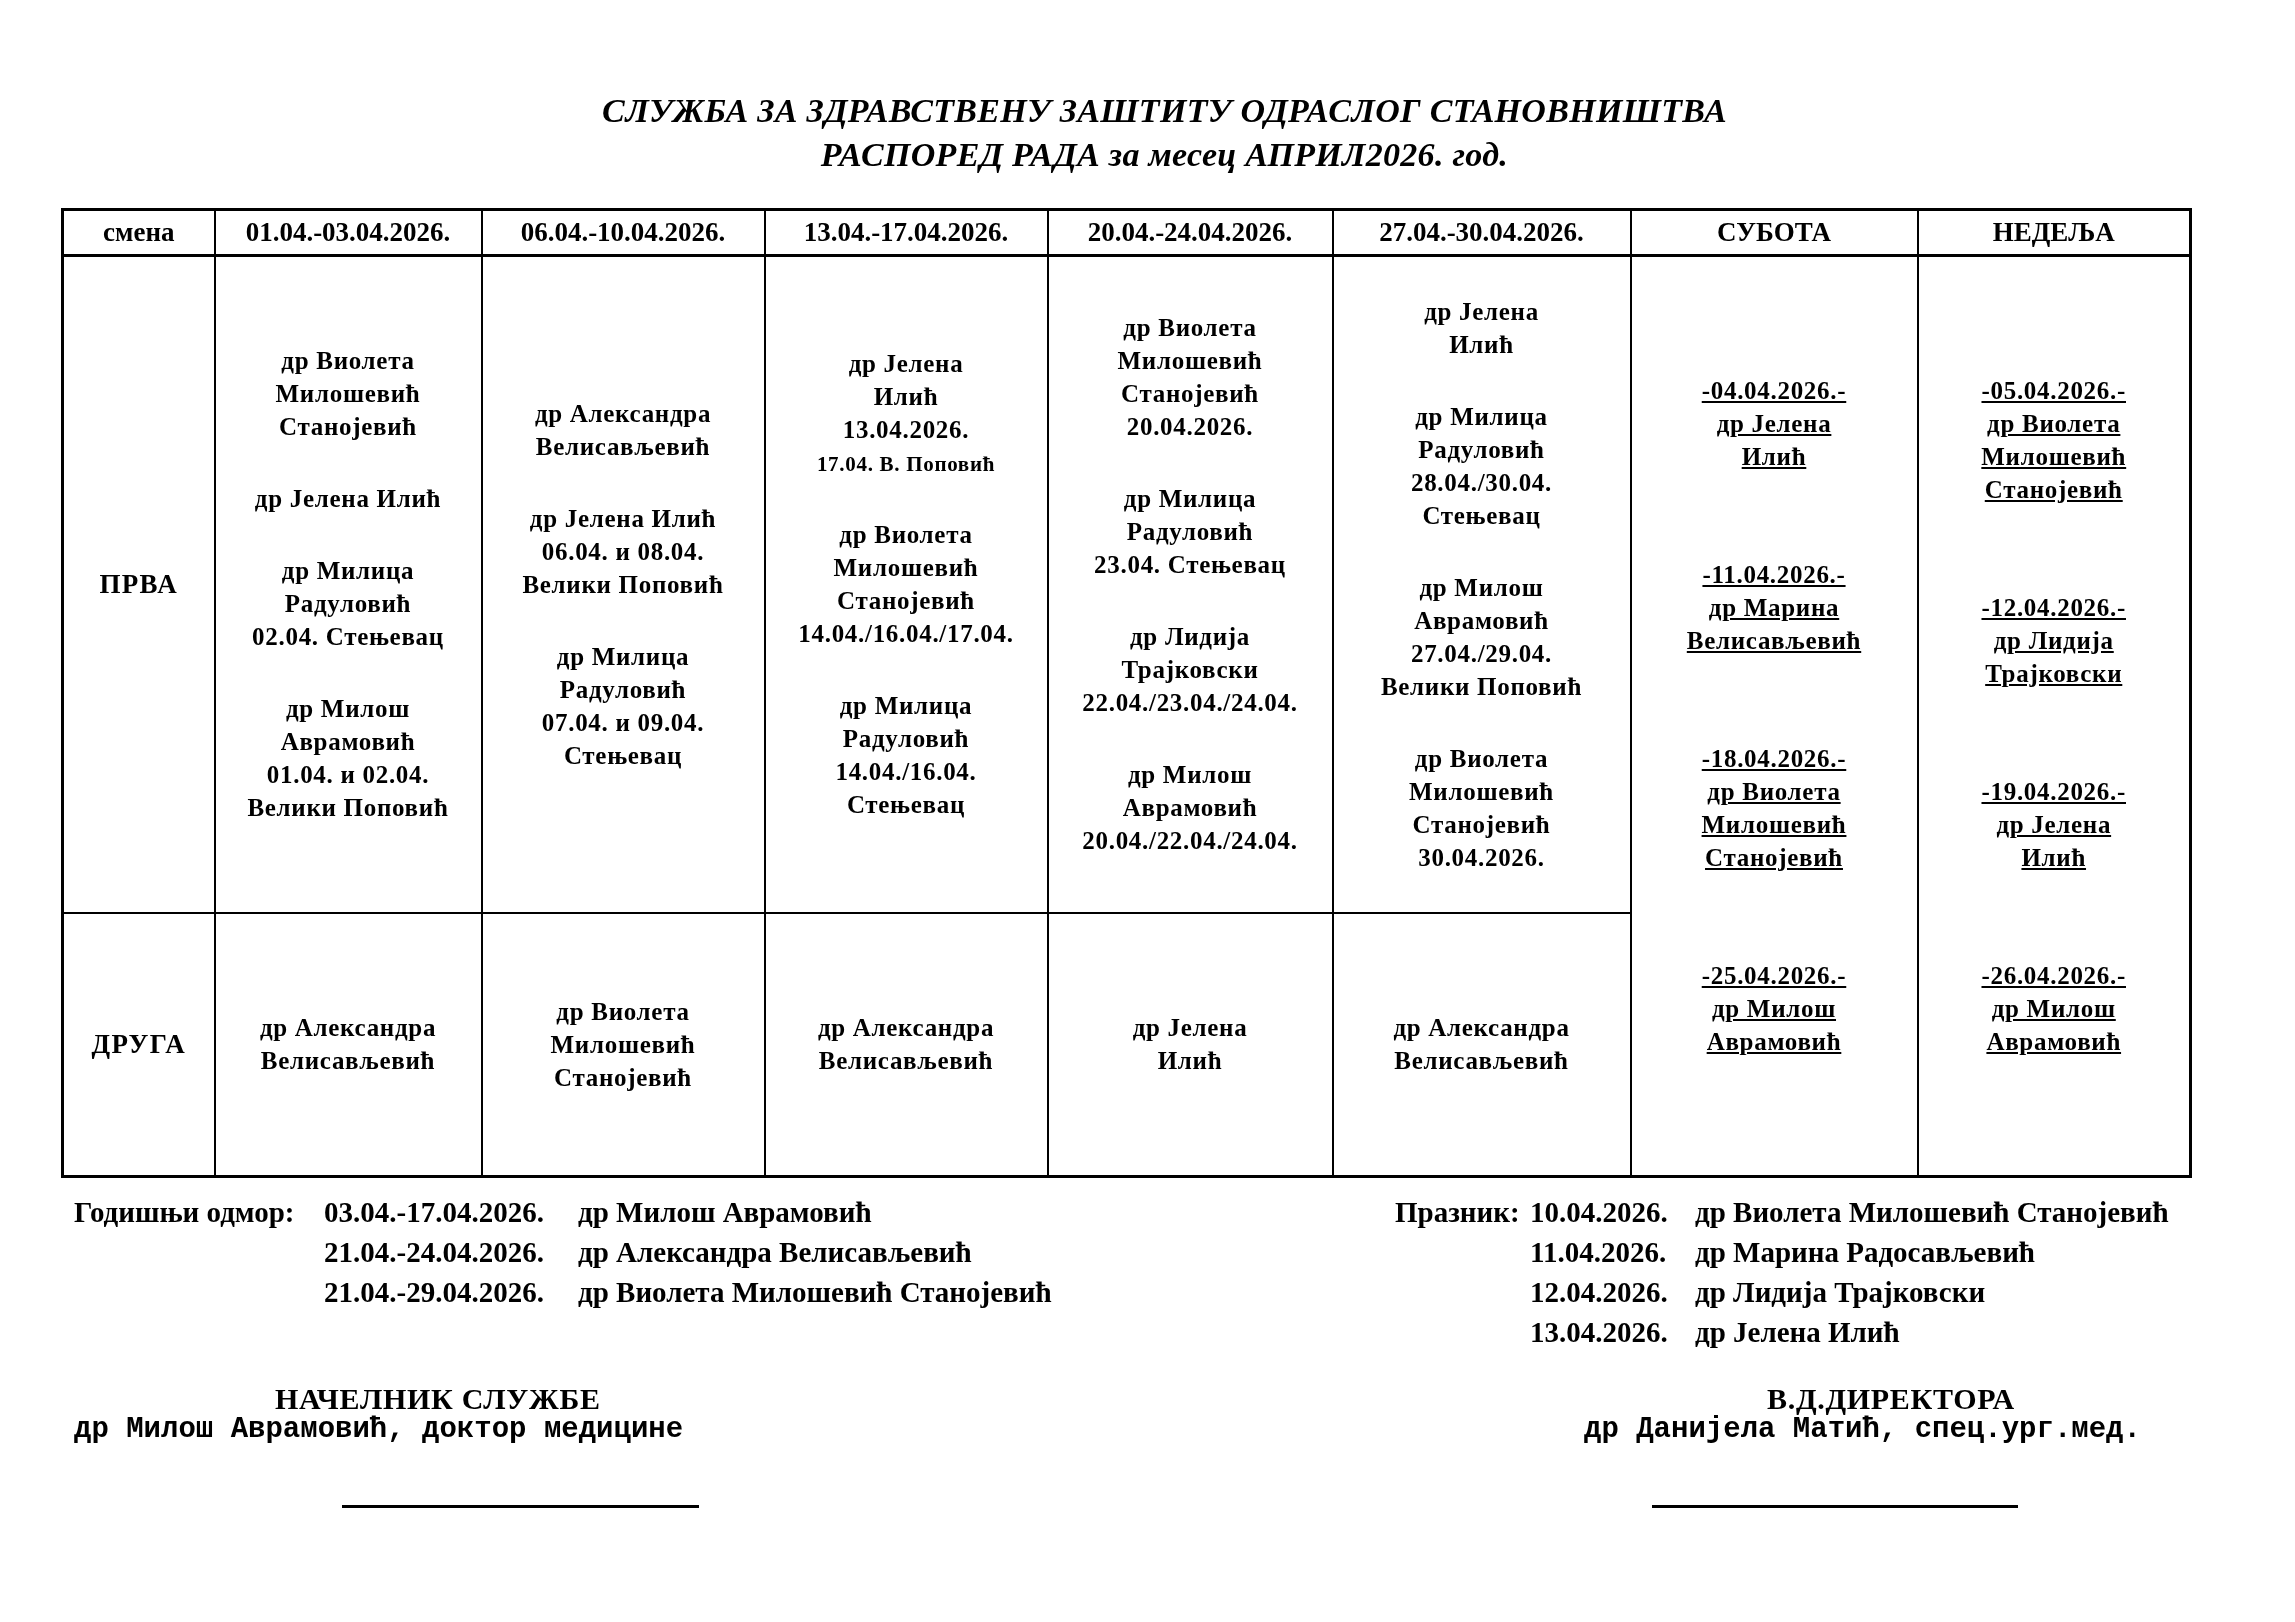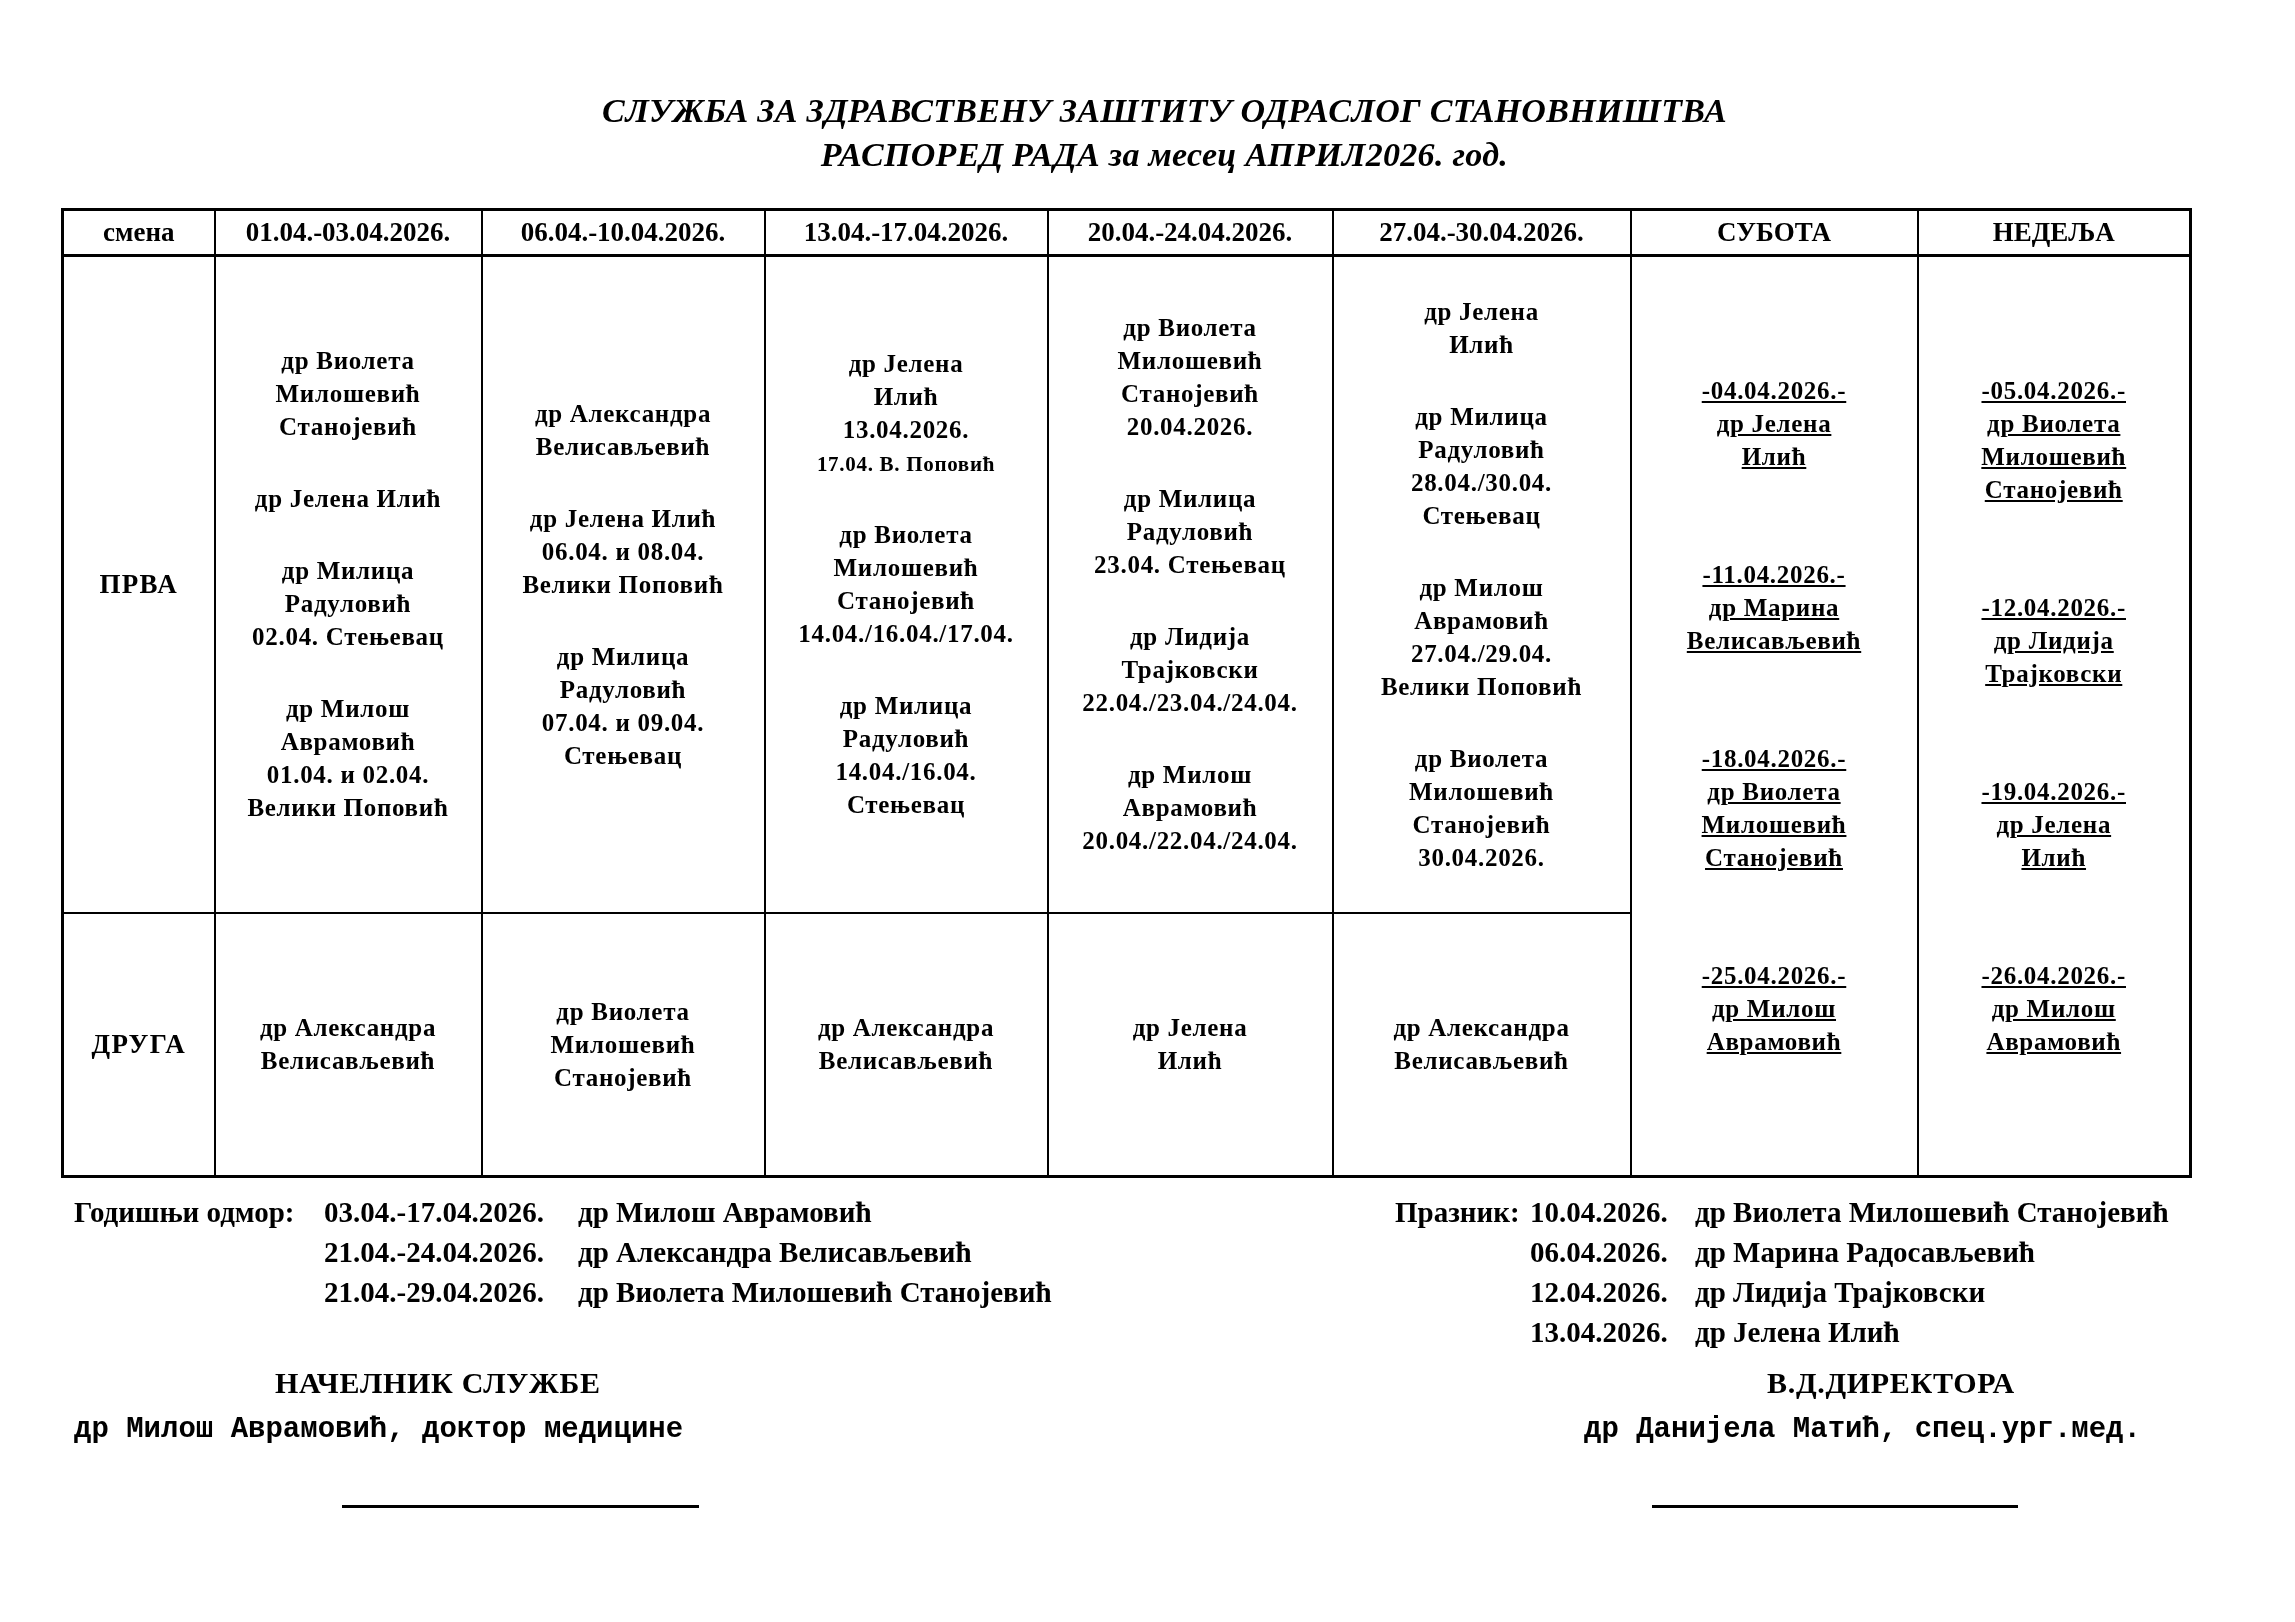--- a/index.html
+++ b/index.html
@@ -66,21 +66,21 @@
     line-height:40px;
     white-space:nowrap;
   }
   .note-vacation{left:74px;top:1192px;}
   .note-holiday{left:1371px;top:1192px;}
   .note .nrow{display:flex;align-items:center;}
   .note-vacation .col-label{width:250px;}
   .note-vacation .col-dates{width:254px;}
   .note-holiday .col-label{width:135px;margin-left:24px;}
   .note-holiday .col-dates{width:165px;}
-  .sig-title{position:absolute;font-size:30px;letter-spacing:0.7px;}
+  .sig-title{position:absolute;font-size:30px;letter-spacing:0.7px;margin-top:16px;}
   .sig-name{position:absolute;font-size:29px;font-family:Liberation Mono, monospace;}
   .sig-title-left{left:275px;top:1366px;}
   .sig-name-left{left:74px;top:1413px;}
   .sig-title-right{left:1767px;top:1366px;}
   .sig-name-right{left:1584px;top:1413px;}
   .sigline{position:absolute;top:1505px;height:0;border-top:3.9px solid #000;}
   .sigline-left{left:342px;width:357px;}
   .sigline-right{left:1652px;width:366px;}
 </style>
 </head>
@@ -223,21 +223,21 @@
       </div>
     </div>
   <div class="note note-holiday" id="holiday-note">
       <div class="nrow">
         <span class="col-label">Празник:</span>
         <span class="col-dates">10.04.2026.</span>
         <span class="col-doc">др Виолета Милошевић Станојевић</span>
       </div>
       <div class="nrow">
         <span class="col-label"></span>
-        <span class="col-dates">06.04.2026.</span>
+        <span class="col-dates">11.04.2026.</span>
         <span class="col-doc">др Марина Радосављевић</span>
       </div>
       <div class="nrow">
         <span class="col-label"></span>
         <span class="col-dates">12.04.2026.</span>
         <span class="col-doc">др Лидија Трајковски</span>
       </div>
       <div class="nrow">
         <span class="col-label"></span>
         <span class="col-dates">13.04.2026.</span>

